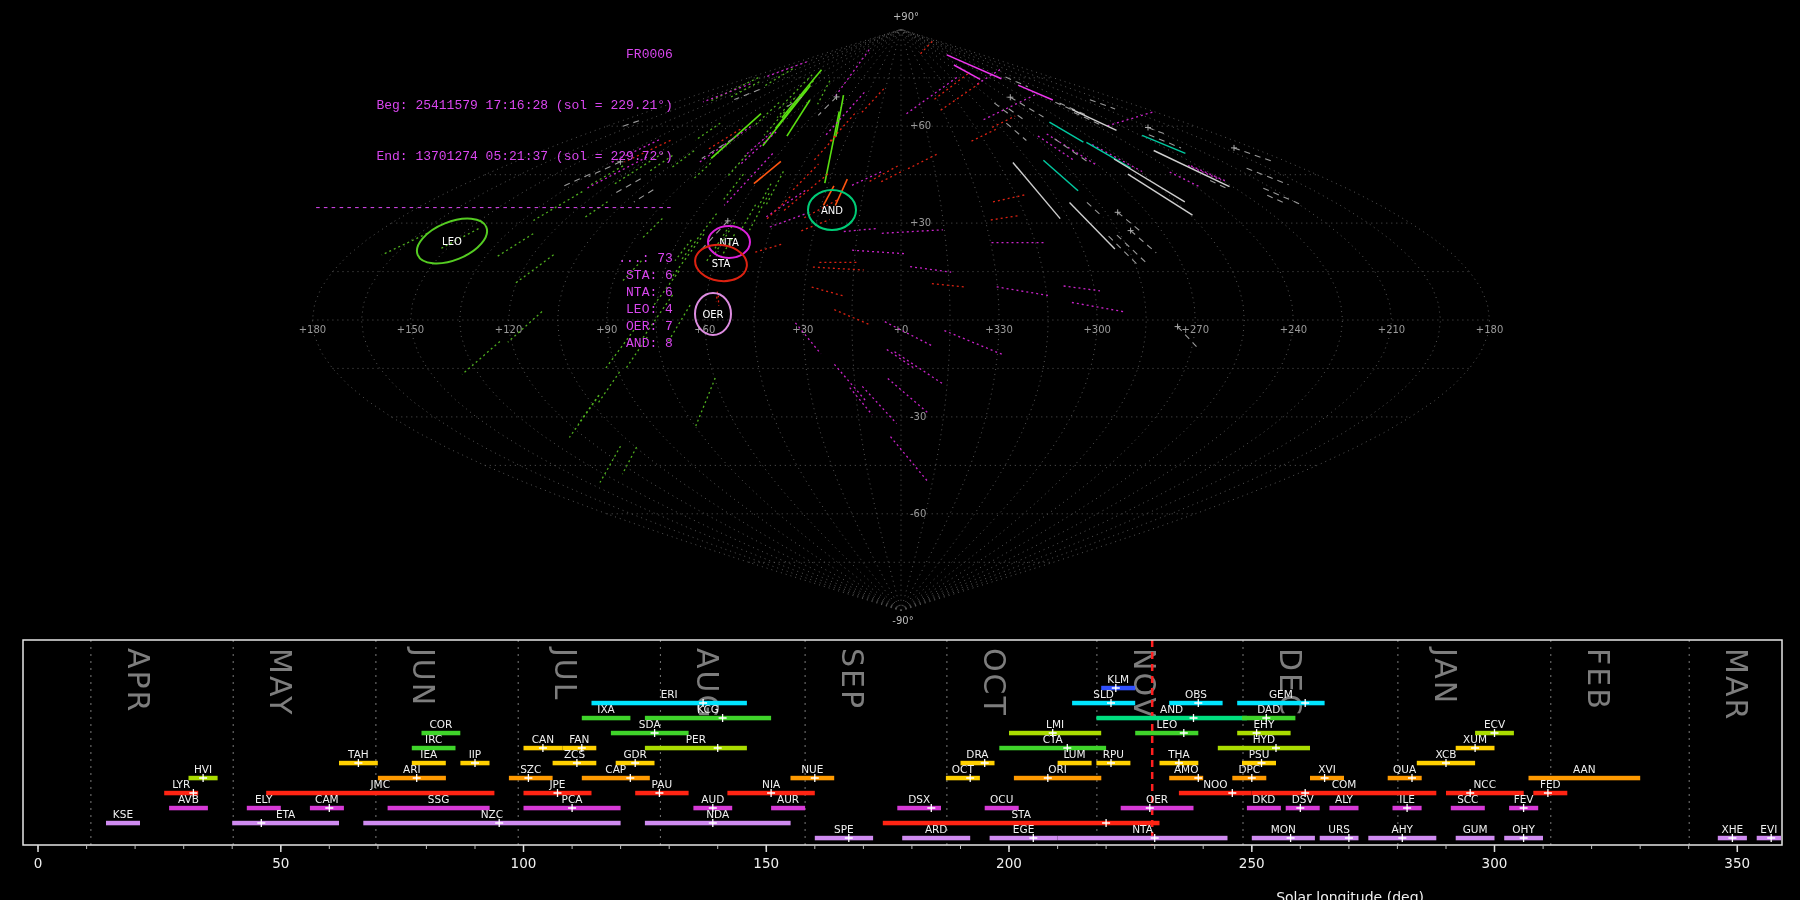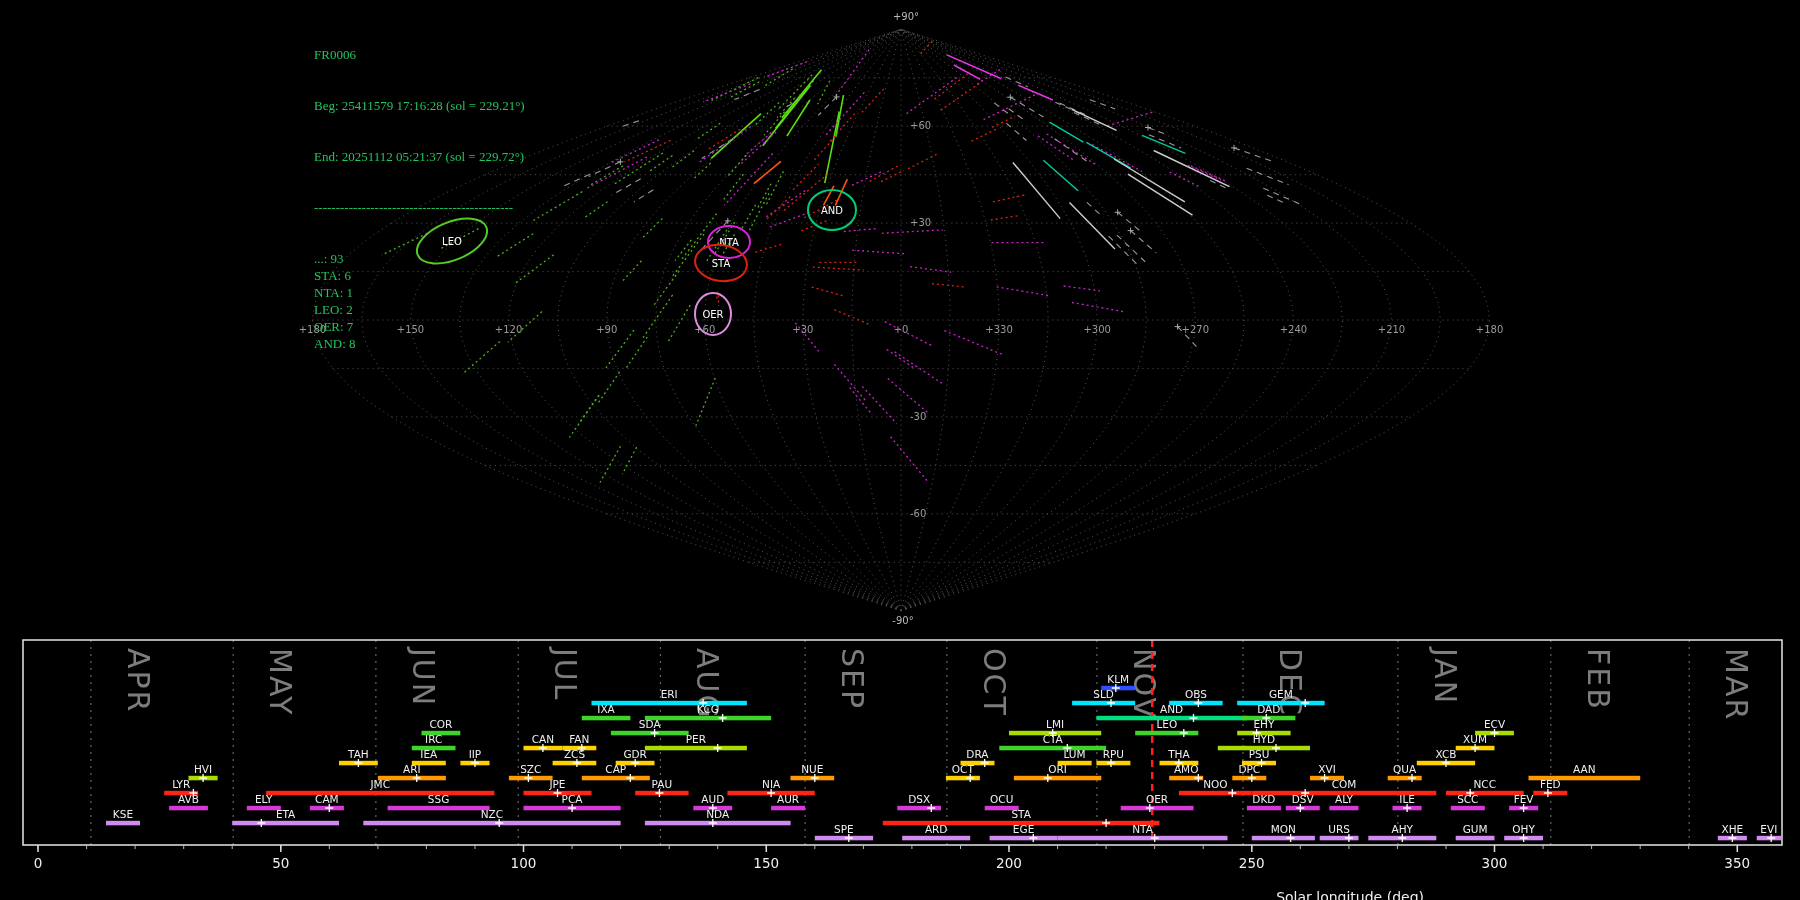--- a/index.html
+++ b/index.html
@@ -1,20 +1,20 @@
 <!DOCTYPE html>
 <html><head>
 <meta charset="utf-8">
 <style>
   html,body{margin:0;padding:0;background:#000;}
   .stage{position:relative;width:1800px;height:900px;background:#000;overflow:hidden;
          font-family:"DejaVu Sans",sans-serif;}
   .stage svg{position:absolute;left:0;top:0;}
-  .hdr{position:absolute;left:314px;top:12px;color:#22c55e;
-       font-family:Liberation Serif, serif;font-size:13px;line-height:17px;white-space:pre;}
+  .hdr{position:absolute;left:314px;top:12px;color:#d946ef;
+       font-family:Liberation Mono, monospace;font-size:13px;line-height:17px;white-space:pre;text-align:right;}
   .axis-title{position:absolute;left:0;top:873px;width:1424px;text-align:right;color:#f0f0f0;
        font-family:"DejaVu Sans",sans-serif;font-size:14px;margin-top:16px;}
 </style>
 </head>
 <body>
 
 <div class="stage">
   <svg id="plot" width="1800" height="900">
       <defs>
         <clipPath id="mapclip">
@@ -839,19 +839,19 @@
         <line x1="1494.5" y1="845" x2="1494.5" y2="852" stroke="#dddddd" stroke-width="1.5"></line>
         <text x="1494.5000000000002" y="868" font-size="13.5" fill="#f0f0f0" text-anchor="middle" font-family="&quot;DejaVu Sans&quot;, sans-serif">300</text>
         <line x1="1737.3" y1="845" x2="1737.3" y2="852" stroke="#dddddd" stroke-width="1.5"></line>
         <text x="1737.2500000000002" y="868" font-size="13.5" fill="#f0f0f0" text-anchor="middle" font-family="&quot;DejaVu Sans&quot;, sans-serif">350</text>
       </g>
     </svg>
 
   <div class="hdr">
     <div>FR0006</div>
     <div>Beg: 25411579 17:16:28 (sol = 229.21°)</div>
-    <div>End: 20251112 05:21:37 (sol = 229.72°)</div>
+    <div>End: 13701274 05:21:37 (sol = 229.72°)</div>
     <div>----------------------------------------------</div>
-    <div id="counts"><div>...: 93</div><div>STA: 6</div><div>NTA: 1</div><div>LEO: 2</div><div>OER: 7</div><div>AND: 8</div></div>
+    <div id="counts"><div>...: 73</div><div>STA: 6</div><div>NTA: 6</div><div>LEO: 4</div><div>OER: 7</div><div>AND: 8</div></div>
   </div>
 
   <div class="axis-title">Solar longitude (deg)</div>
 </div>
 
 </body></html>

